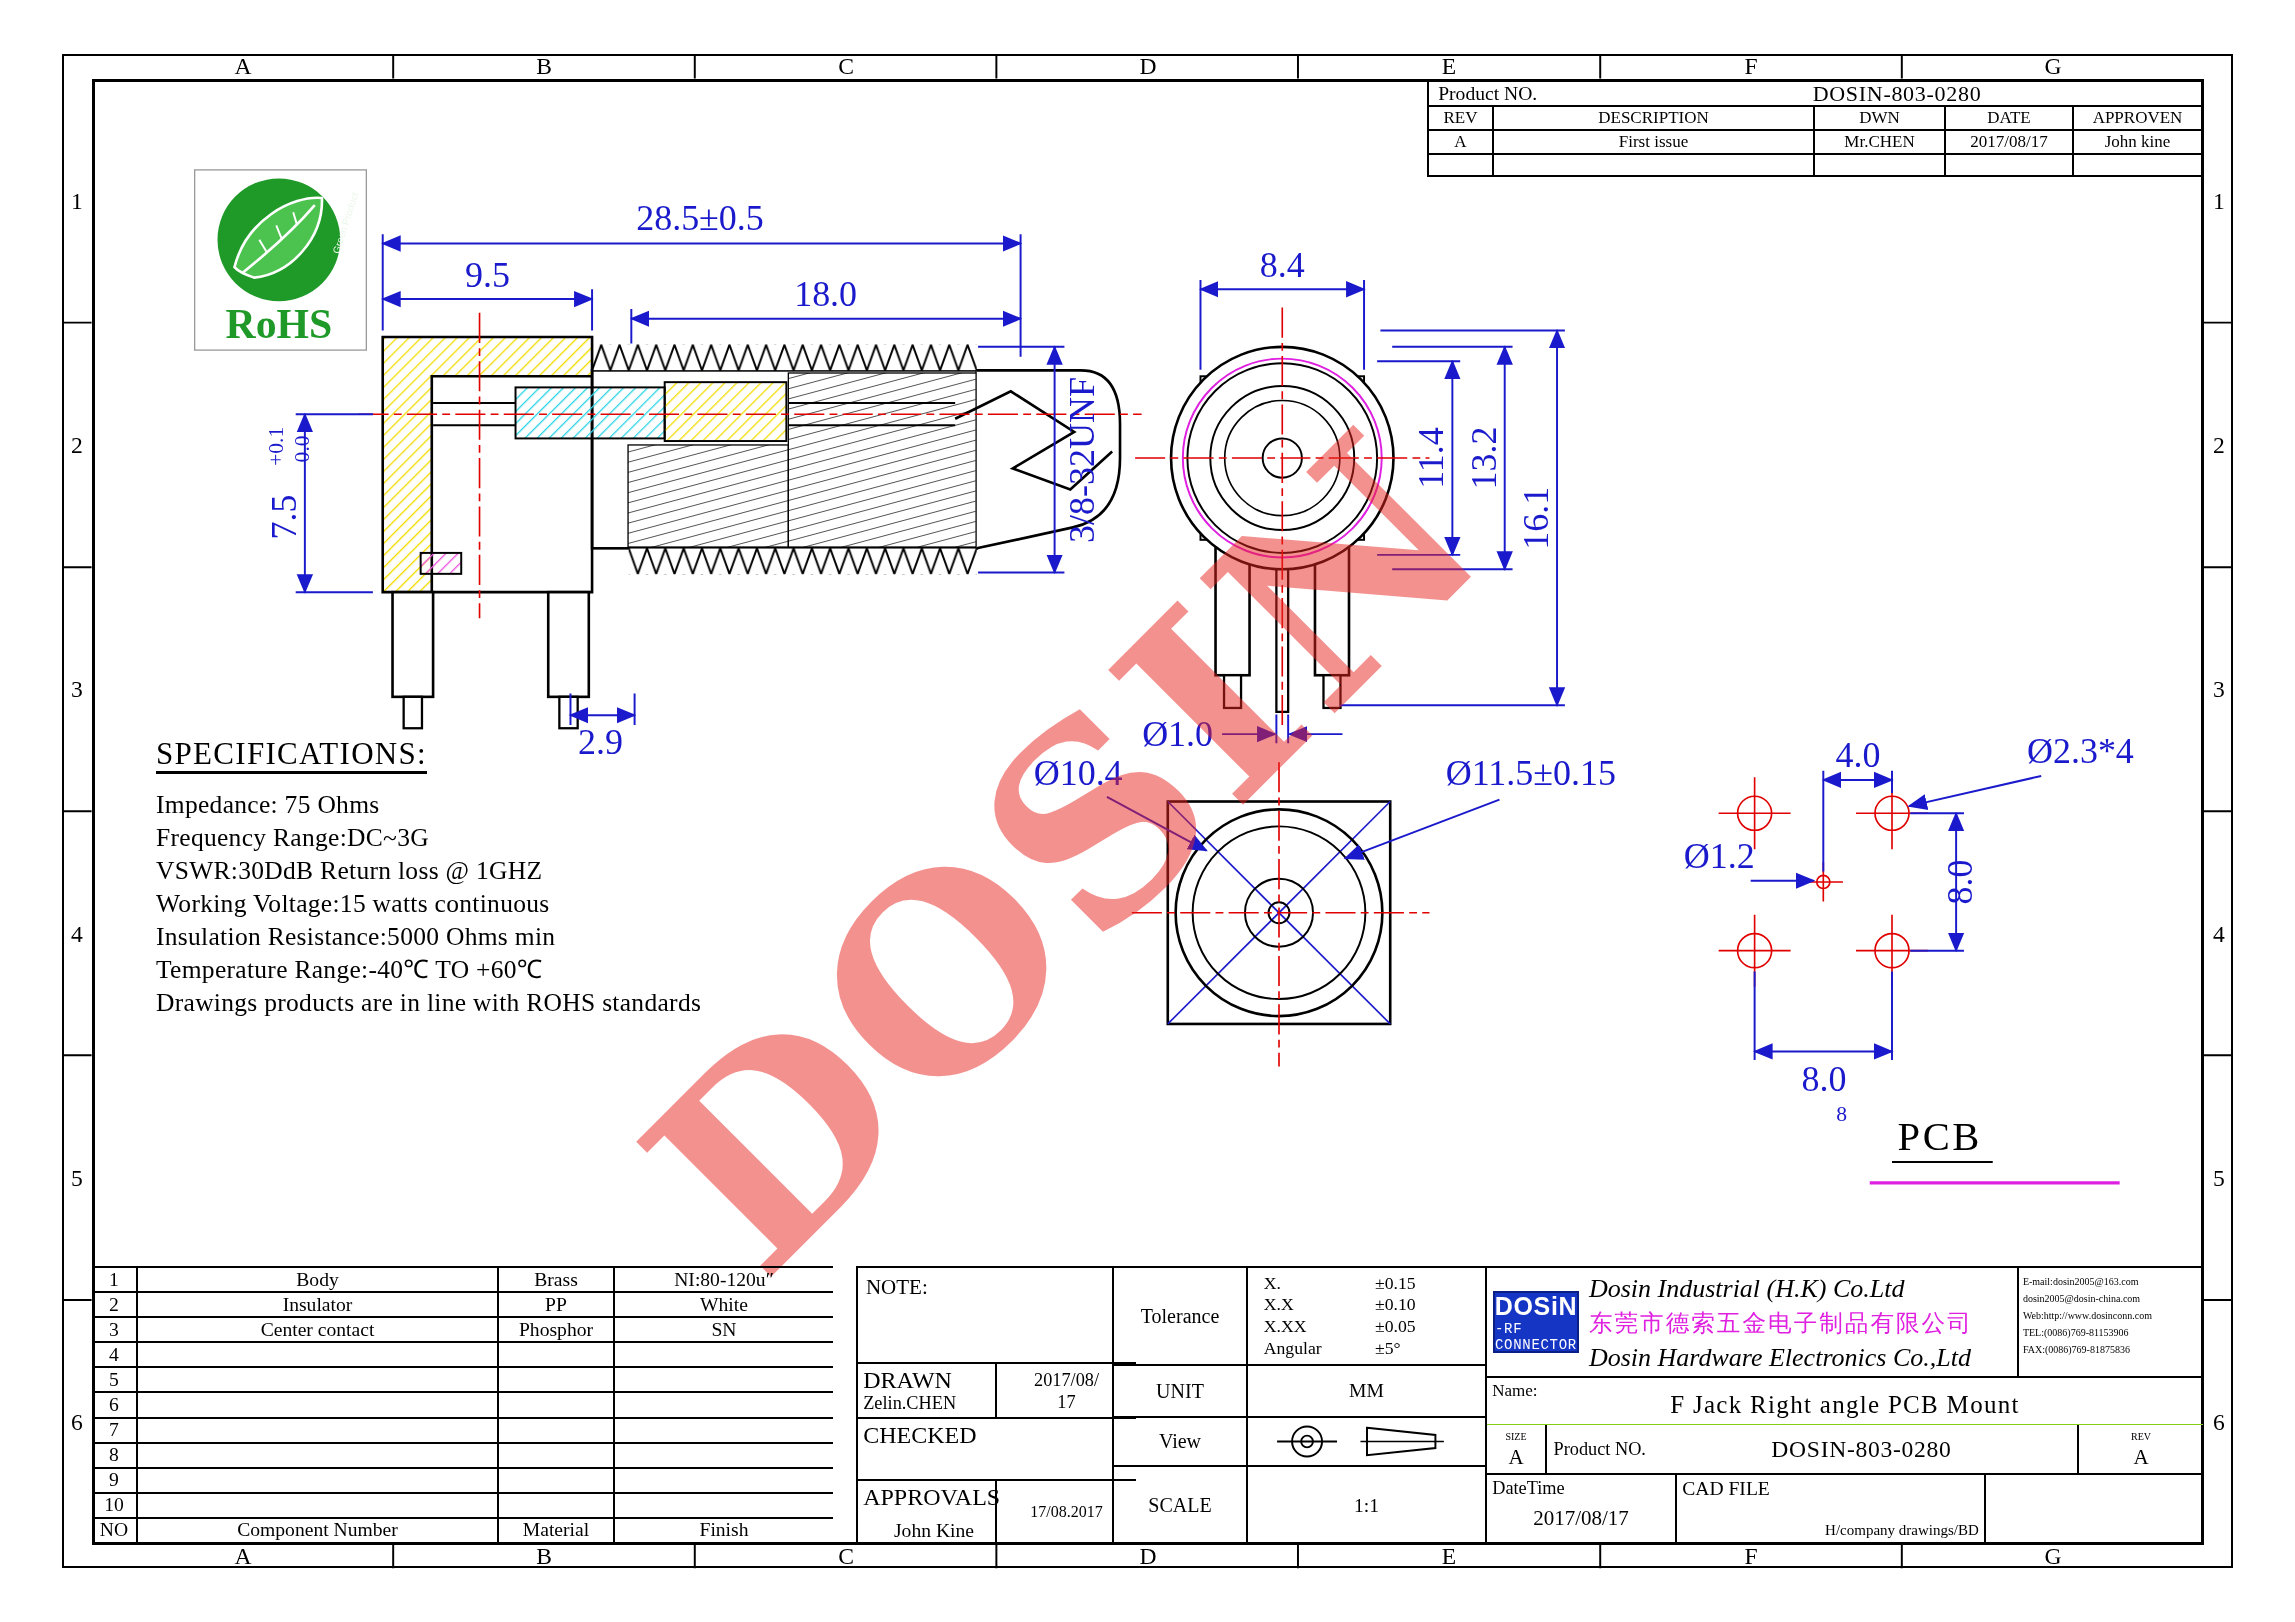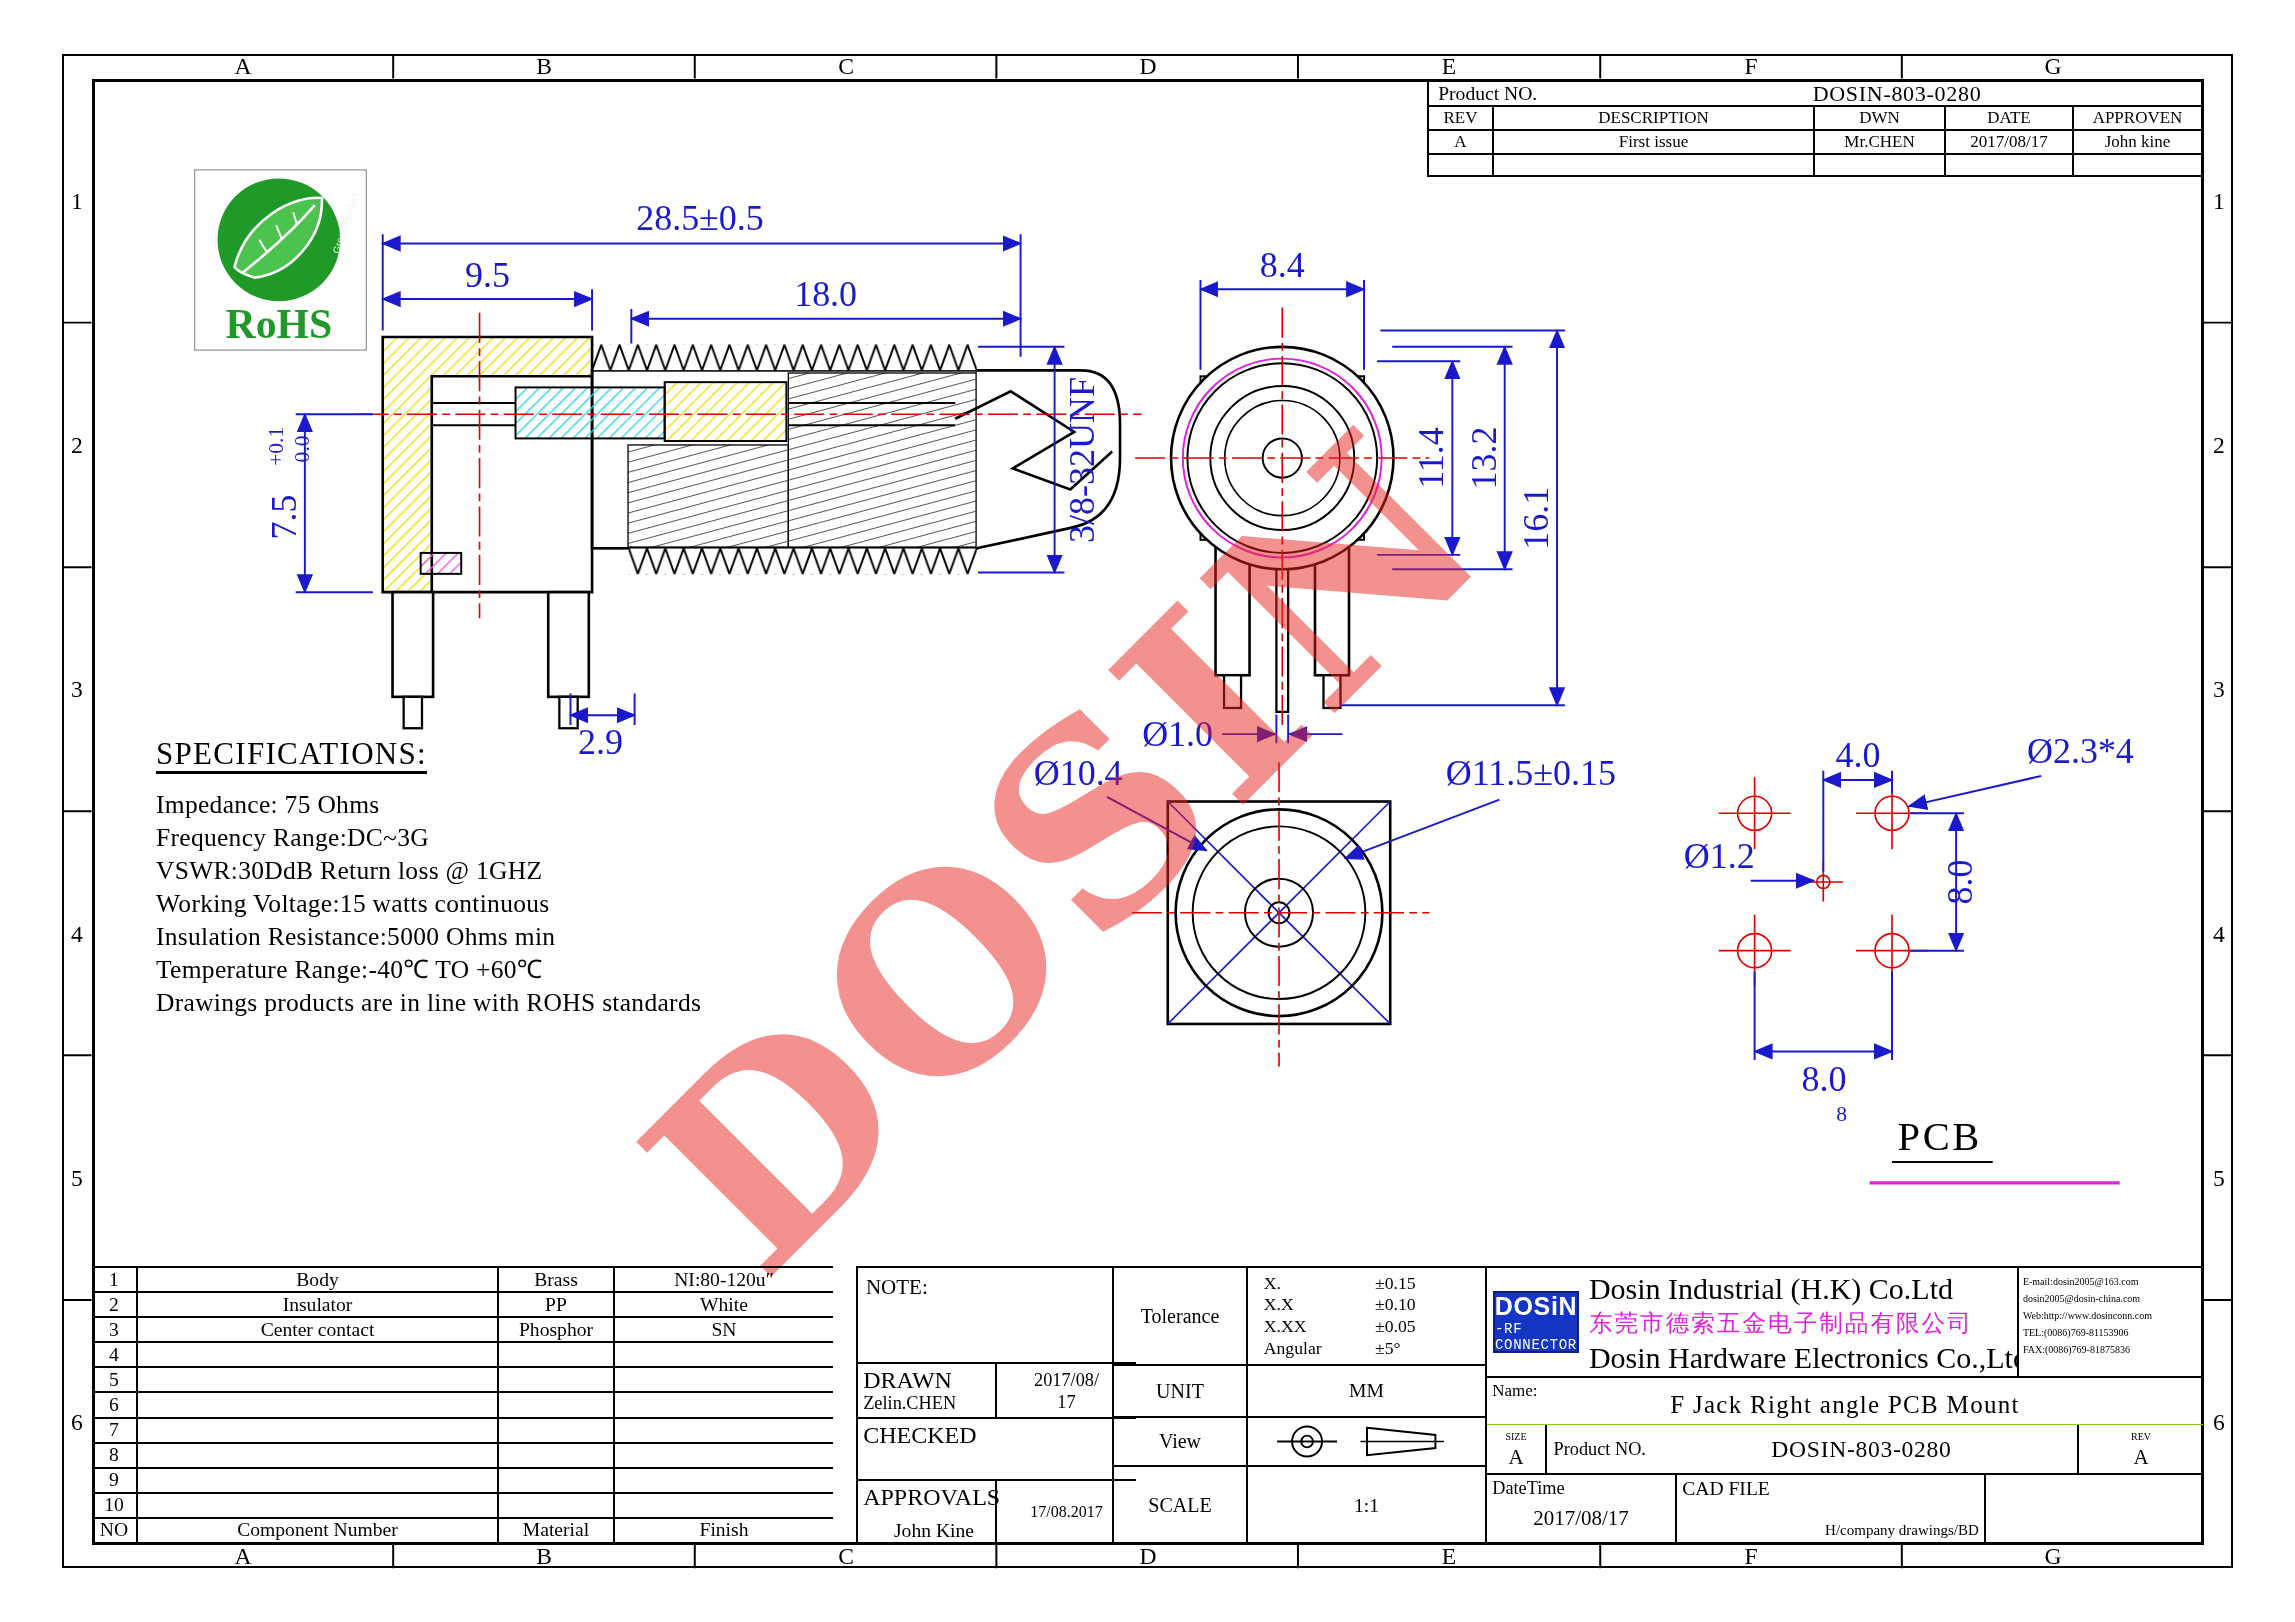--- a/index.html
+++ b/index.html
@@ -69,21 +69,21 @@
 .tol-vals .v{padding-left:29px}
 
 
 .co{position:absolute;left:1485px;top:1266px;width:718px;height:278px;border-left:2px solid #000;border-top:2px solid #000;display:grid;grid-template-rows:110px 47px 50px 1fr}
 .co-r1{display:grid;grid-template-columns:98px 432px 1fr;border-bottom:2px solid #000}
 .co-logo{display:flex;align-items:center;justify-content:center}
 .logo-box{width:86px;height:62px;background:#1535c4;border:2px solid #0a1f86;display:flex;flex-direction:column;align-items:center;justify-content:center;color:#fff}
 .logo-main{font-size:25px;font-weight:bold;letter-spacing:0.7px;font-family:"Liberation Sans",sans-serif}
 .logo-sub{font-size:14px;letter-spacing:0.7px;font-family:Liberation Mono, monospace}
 .co-names{padding:2.6px 1.3px 0 3.9px;overflow:hidden}
-.co-en{font-size:30px;line-height:35px;white-space:nowrap}
+.co-en{font-size:26px;font-style:italic;line-height:35px;white-space:nowrap}
 .co-cn{font-size:23.6px;color:#e020e0;line-height:34px;letter-spacing:2px;white-space:nowrap}
 .co-contacts{border-left:2px solid #000;padding:5.2px 3.9px;font-size:10px;line-height:17px}
 .co-name-row{position:relative;border-bottom:1px solid #84cc16}
 .co-name-row .sm{position:absolute;top:2.6px;left:5.2px;font-size:17px}
 .co-name-row .nm{position:absolute;left:0;right:0;top:13px;text-align:center;font-size:25px;letter-spacing:1.3px}
 .co-size-row{display:grid;grid-template-columns:60px 1fr 124px;border-bottom:2px solid #000}
 .cell-stack{display:flex;flex-direction:column;align-items:center;justify-content:center;border-right:2px solid #000}
 .cell-stack.noborder{border-right:none}
 .cell-stack .sm{font-size:10px;line-height:18.3px}
 .cell-stack .bg{font-size:21px;line-height:23.6px}

